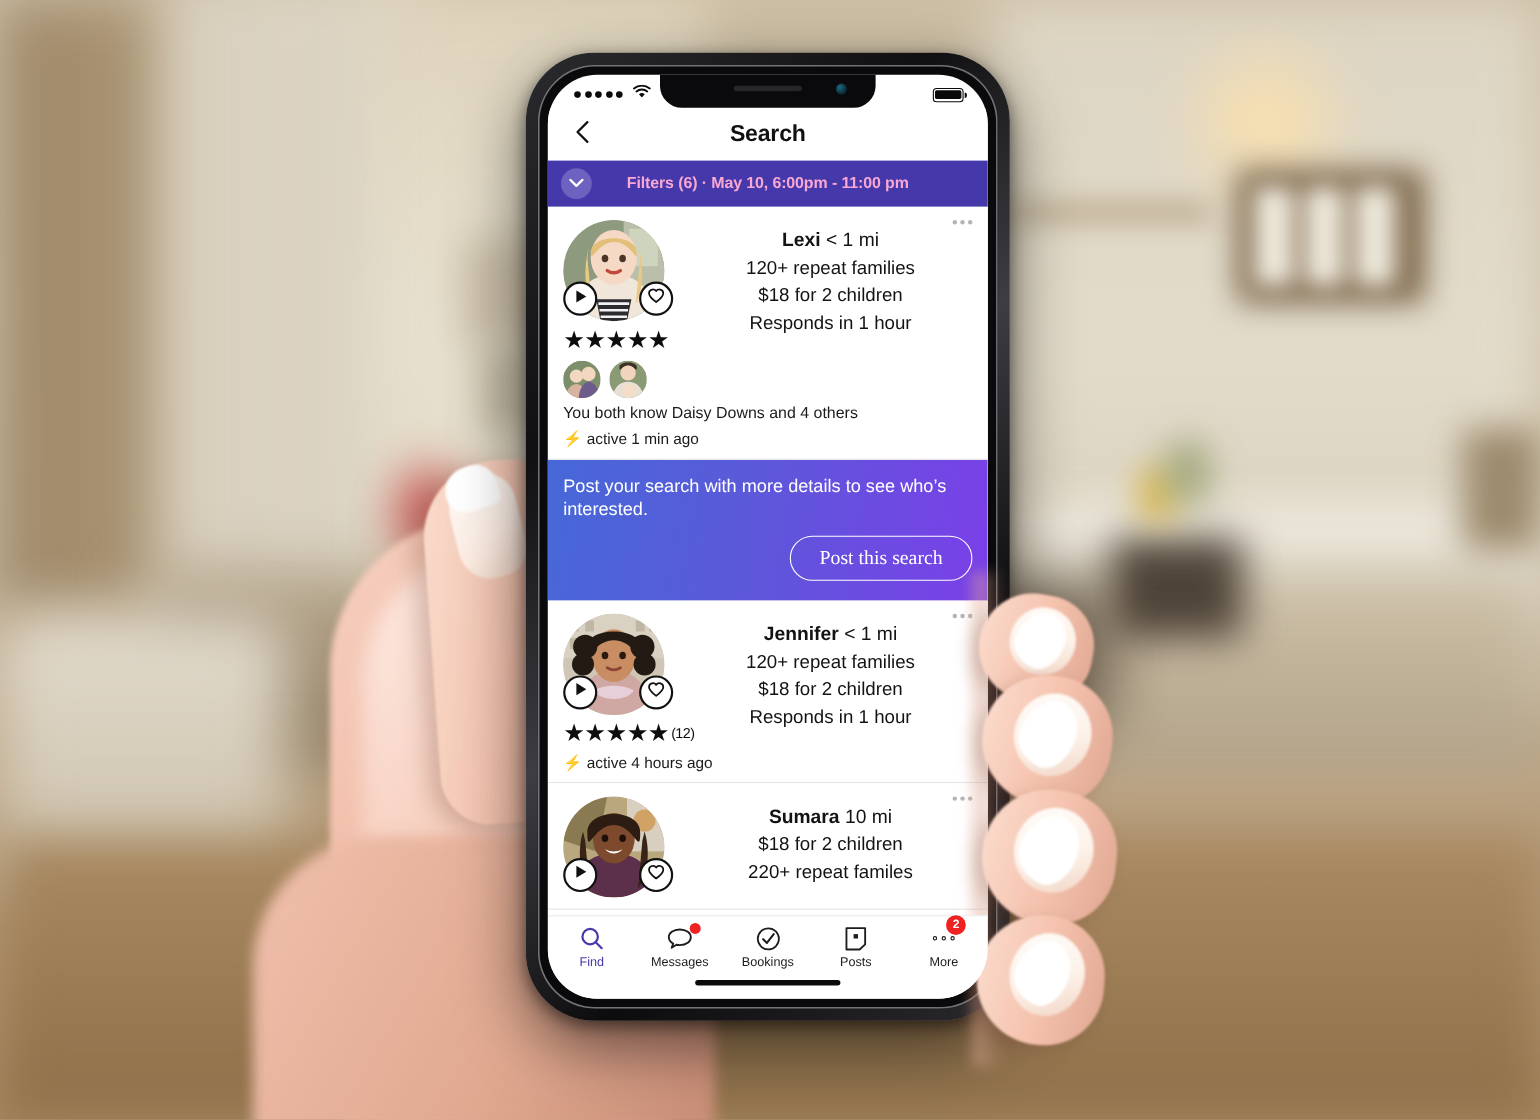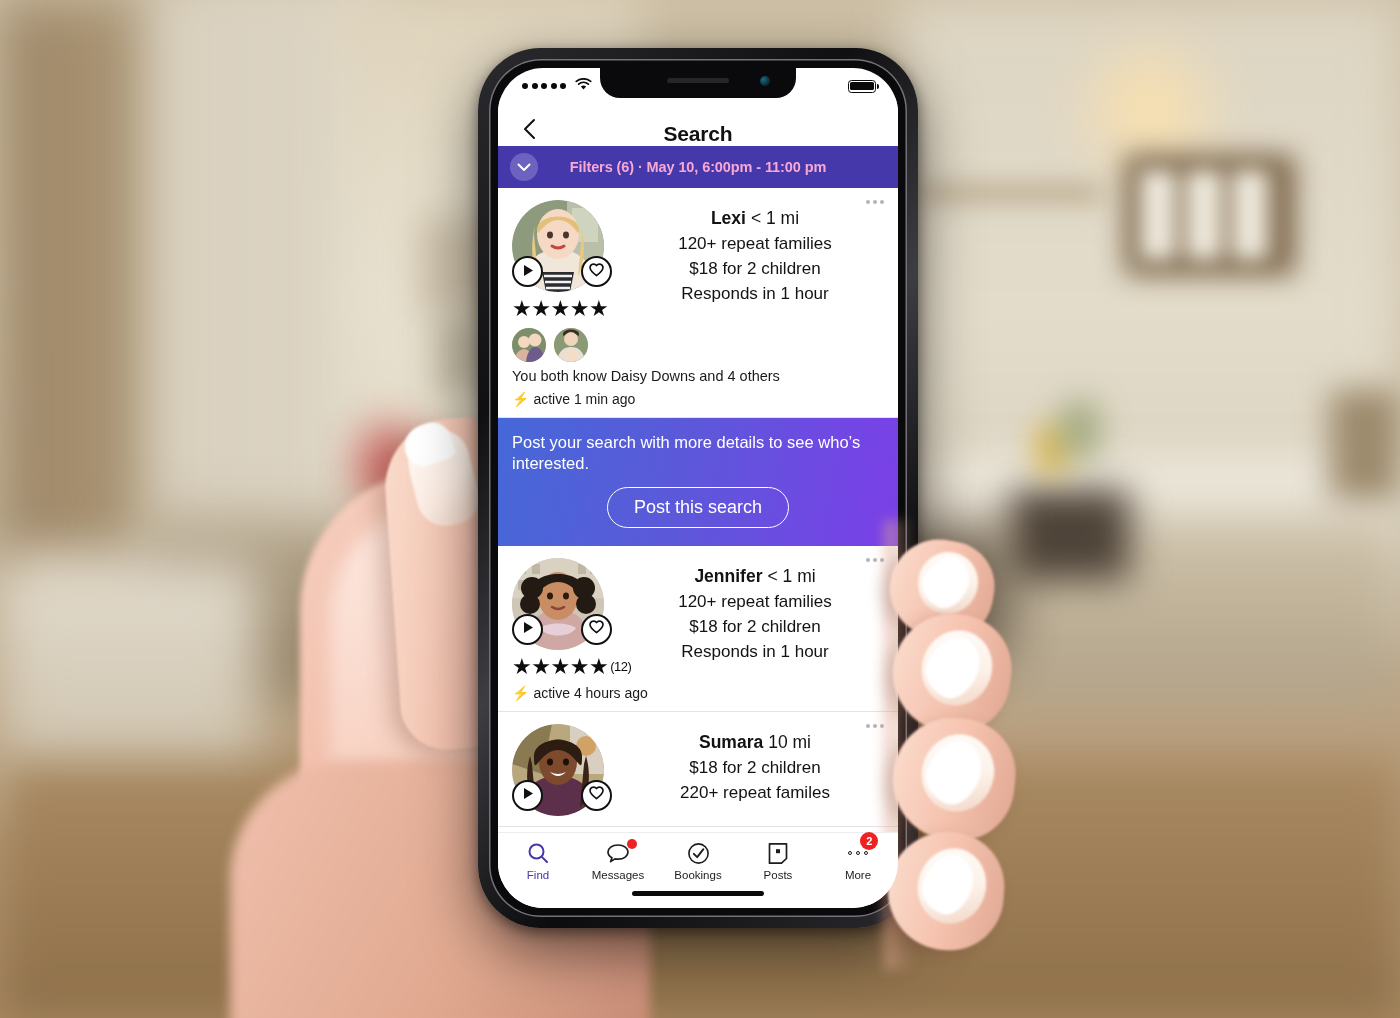--- a/index.html
+++ b/index.html
@@ -287,21 +287,21 @@
   .batt::after {
     content:''; position:absolute; right:-4px; top:3.4px;
     width:2.4px; height:5px; background:#0a0a0a; border-radius:0 2px 2px 0;
   }
   .batt span { display:block; width:100%; height:100%; background:#0a0a0a; border-radius:1.6px; }
 
   
   #navbar {
     position: relative;
     height: 48px;
-    display: flex; align-items: flex-end;
+    display: flex; align-items: center;
     background: #fff;
     padding: 0 16px;
   }
   #back-btn {
     width: 30px; height: 30px;
     display: flex; align-items: center; justify-content: center;
     cursor: pointer;
   }
   #nav-title {
     position: absolute; left: 0; right: 0;
@@ -409,21 +409,21 @@
   #promo {
     background: linear-gradient(100deg, #4668d8 0%, #5a5ad9 42%, #7b3fe8 100%);
     padding: 14px 14px 18px 14px;
     color: #fff;
   }
   #promo-title {
     font-size: 19px; font-weight: 700; margin-bottom: 6px;
     letter-spacing: -.2px;
   }
   #promo-sub { font-size: 16.5px; line-height: 1.3; margin-bottom: 12px; }
-  #promo-btn-wrap { display: flex; justify-content: center; }
+  #promo-btn-wrap { display: flex; justify-content: flex-end; font-family: Liberation Serif, serif; }
   #promo-btn {
     border: 1.8px solid #fff; border-radius: 26px;
     padding: 9px 26px;
     font-size: 18px; color: #fff; background: transparent;
     font-family: inherit; cursor: pointer;
   }
 
   
   #tabbar {
     position: absolute; left: 0; right: 0; bottom: 0;

